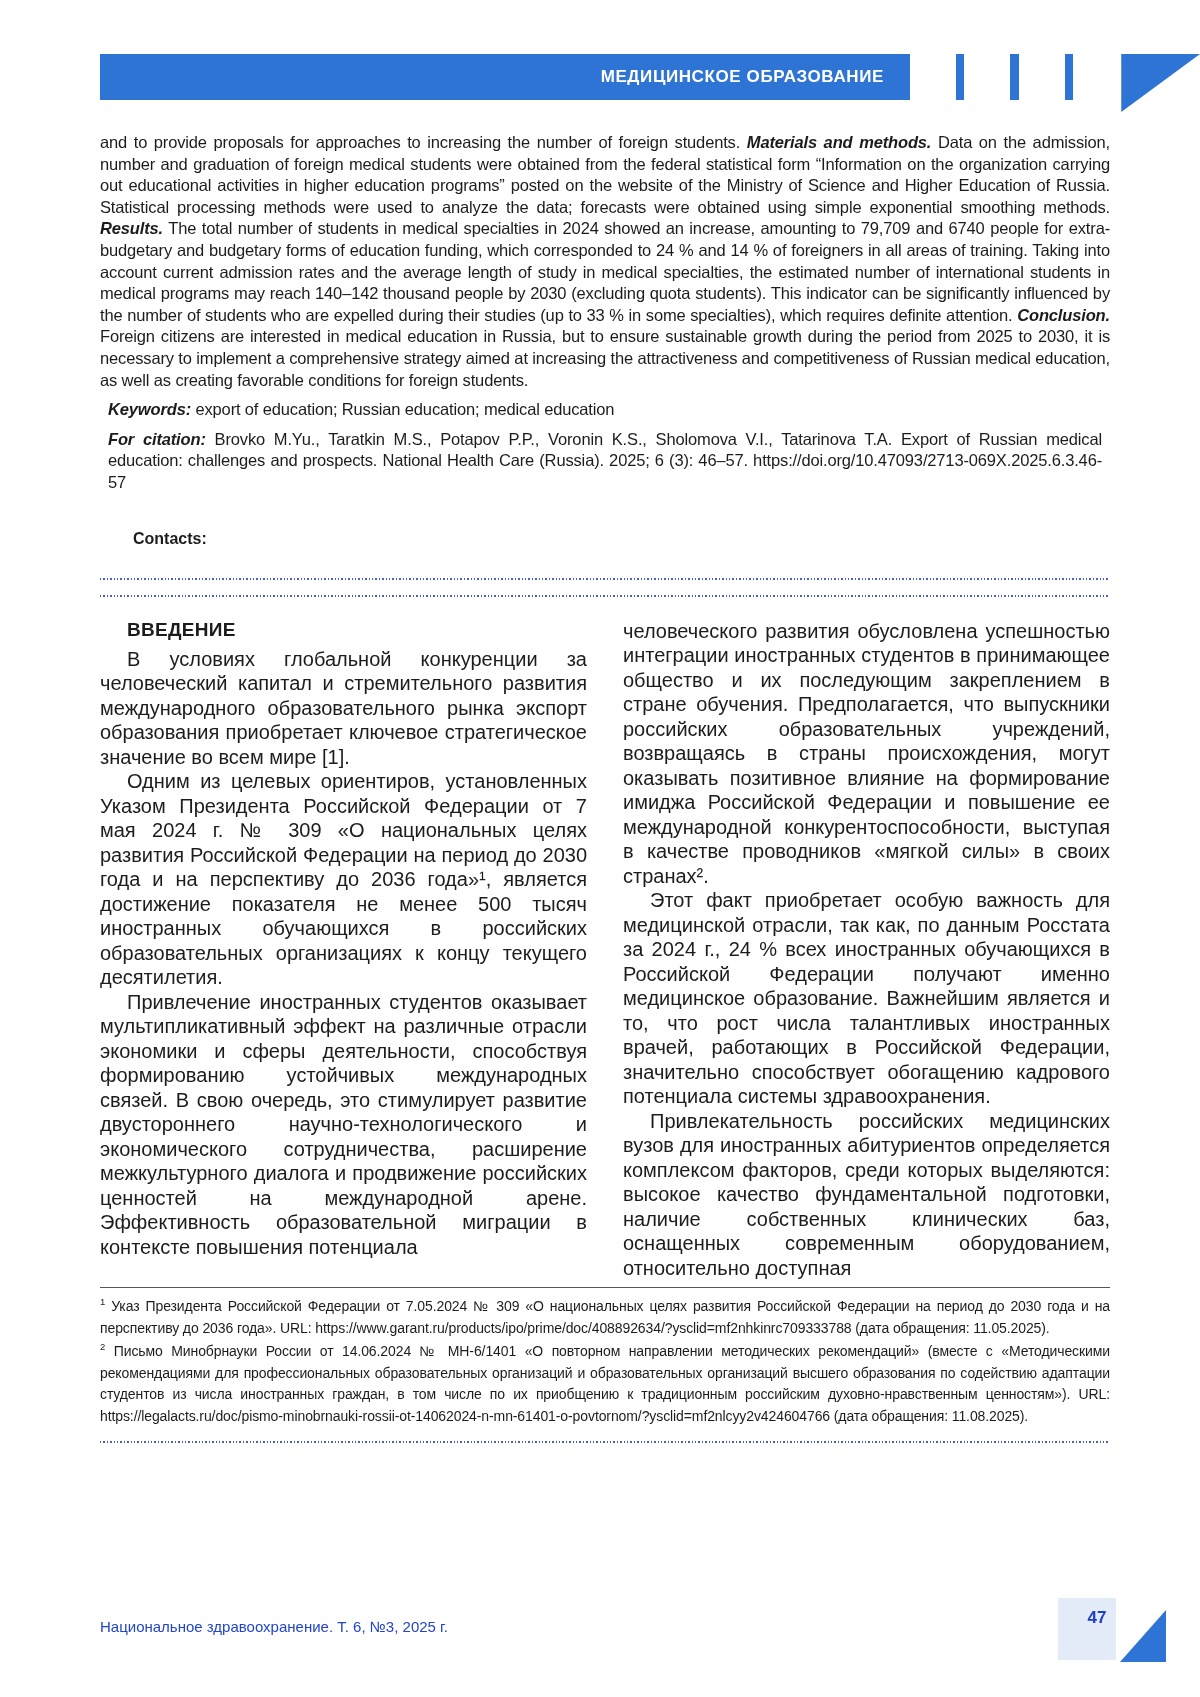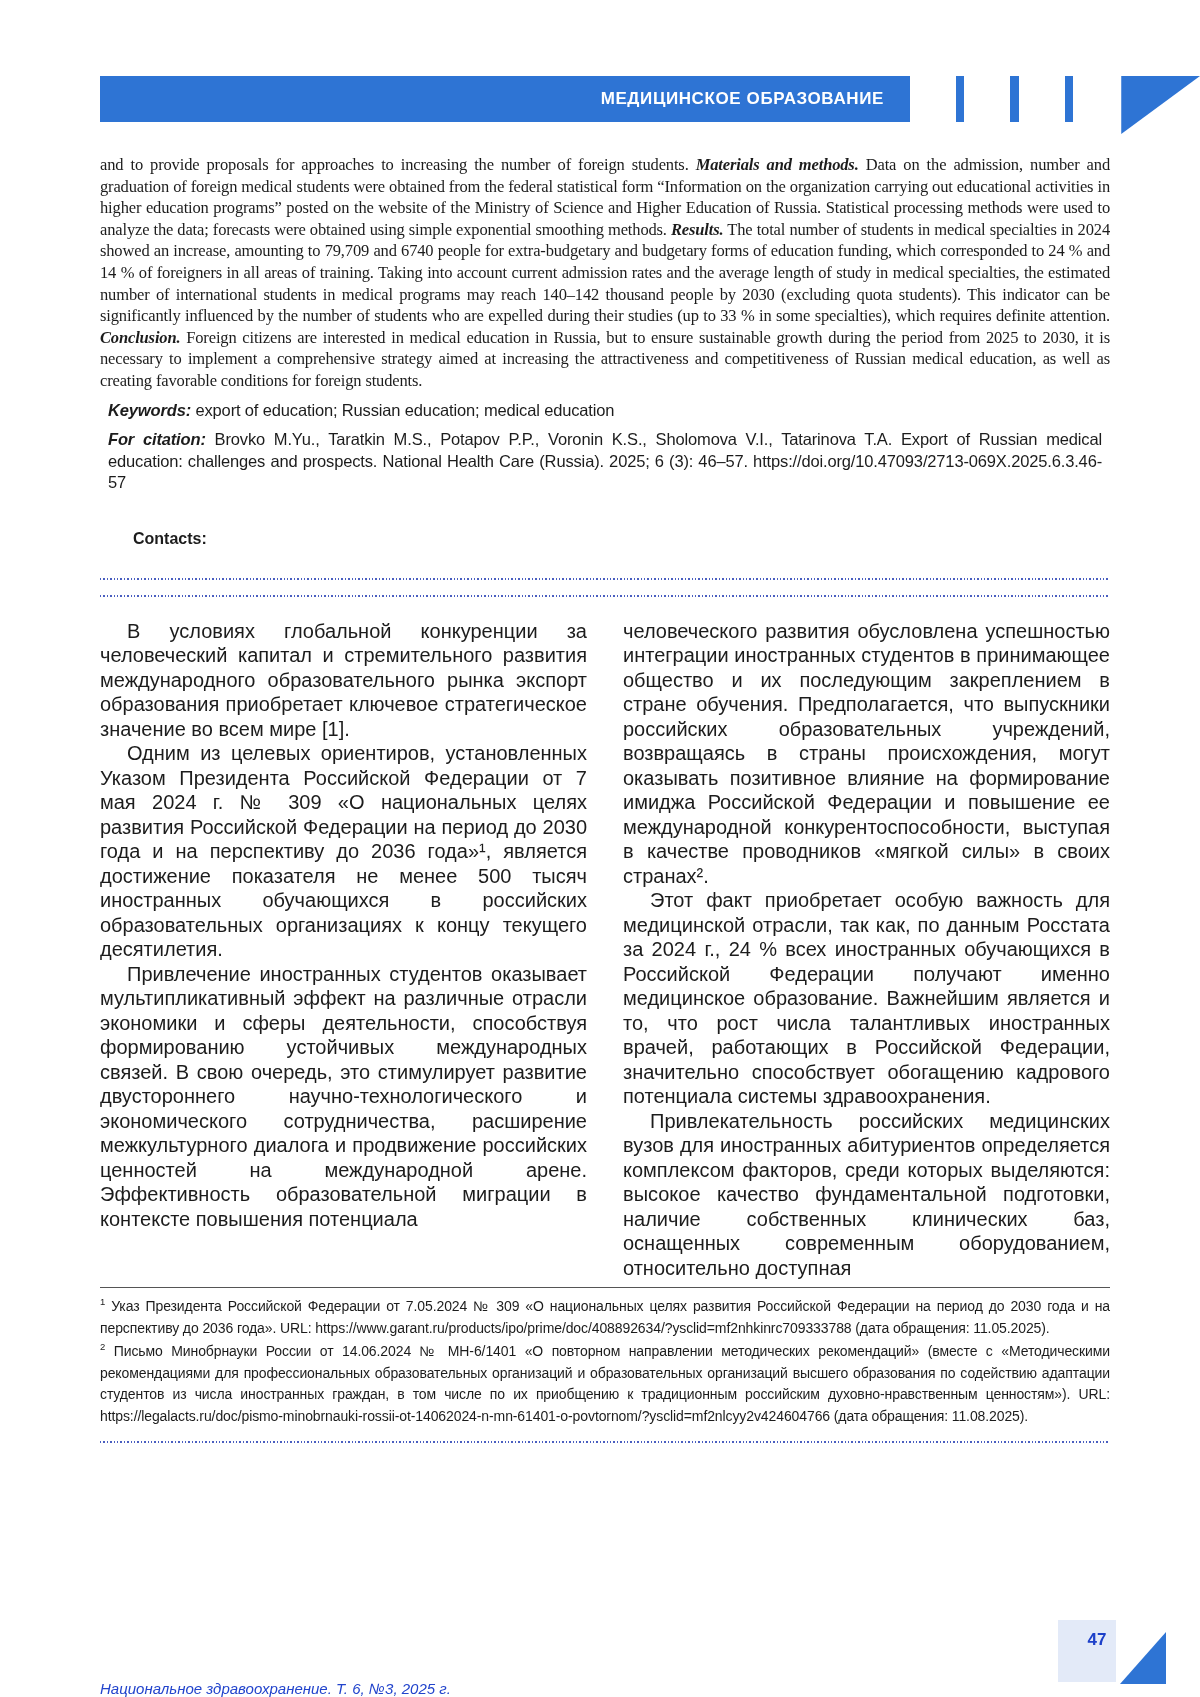--- a/index.html
+++ b/index.html
@@ -9,21 +9,21 @@
     background: #ffffff;
     font-family: "Liberation Sans", sans-serif;
     color: #1c1c1c;
     position: relative;
     overflow: hidden;
   }
   .page { position: relative; width: 1200px; height: 1697px; }
 
   
   .banner-row {
-    margin: 76px 0 0 100px;
+    margin: 54px 0 0 100px;
     height: 46px;
     display: flex;
     align-items: flex-start;
     gap: 40px;
   }
   .banner {
     width: 862px; height: 46px;
     background: #2e74d4;
     display: flex; align-items: center; justify-content: flex-end;
     padding-right: 26px;
@@ -36,21 +36,21 @@
     width: 84px; height: 58px; background: #2e74d4; margin-left: 8px;
     clip-path: polygon(0 0, 100% 0, 0 100%);
   }
 
   
   .content { width: 1010px; margin-left: 100px; }
 
   .abstract {
     margin: 32px 0 0 0;
     font-size: 16.5px; line-height: 21.6px;
-    text-align: justify; letter-spacing: -0.15px; font-family: Liberation Serif, serif;
+    text-align: justify; letter-spacing: -0.15px;
   }
   .bi { font-weight: 700; font-style: italic; }
 
   .kv {
     margin: 8px; font-size: 16.5px; line-height: 21.6px;
     text-align: justify; letter-spacing: -0.15px;
   }
 
   .contacts { margin-top: 36px; }
   .contacts-heading { font-weight: 700; font-size: 16px; margin-left: 33px; }
@@ -89,22 +89,22 @@
   .footnotes p {
     margin: 0 0 2px 0; font-size: 14px; line-height: 21.5px;
     text-align: justify; letter-spacing: -0.1px; overflow-wrap: anywhere;
   }
   .fnm { vertical-align: super; font-size: 9.5px; line-height: 0; }
 
   .copyright { margin: 13px 0 0 0; font-size: 15px; letter-spacing: -0.1px; }
 
   
   .journal-line {
-    position: absolute; left: 100px; top: 1604px;
-    color: #2244cc; font-style: italic; font-size: 15px; text-align: right;
+    position: absolute; left: 100px; top: 1564px;
+    color: #2244cc; font-size: 15px; text-align: right;
   }
   .pagebox {
     position: absolute; left: 1058px; top: 1544px;
     width: 58px; height: 62px;
     background: #e3eaf8;
     display: flex; justify-content: center; align-items: flex-start;
     padding-top: 10px;
     color: #1d40c9; font-weight: 700; font-size: 17px; padding-left: 20px;
   }
   .footer-wedge {
@@ -140,20 +140,21 @@
       <div class="contacts-heading">Contacts:</div>
     </div>
 
     <div class="dotsep"></div>
 
 
     <div class="dotsep tight"></div>
 
     <div class="columns">
       <div class="col">
+        <h2>ВВЕДЕНИЕ</h2>
         <p class="ind">В условиях глобальной конкуренции за человеческий капитал и стремительного развития международного образовательного рынка экспорт образования приобретает ключевое стратегическое значение во всем мире [1].</p>
         <p class="ind">Одним из целевых ориентиров, установленных Указом Президента Российской Федерации от 7 мая 2024 г. № 309 «О национальных целях развития Российской Федерации на период до 2030 года и на перспективу до 2036 года»¹, является достижение показателя не менее 500 тысяч иностранных обучающихся в российских образовательных организациях к концу текущего десятилетия.</p>
         <p class="ind">Привлечение иностранных студентов оказывает мультипликативный эффект на различные отрасли экономики и сферы деятельности, способствуя формированию устойчивых международных связей. В свою очередь, это стимулирует развитие двустороннего научно-технологического и экономического сотрудничества, расширение межкультурного диалога и продвижение российских ценностей на международной арене. Эффективность образовательной миграции в контексте повышения потенциала</p>
       </div>
       <div class="col">
         <p>человеческого развития обусловлена успешностью интеграции иностранных студентов в принимающее общество и их последующим закреплением в стране обучения. Предполагается, что выпускники российских образовательных учреждений, возвращаясь в страны происхождения, могут оказывать позитивное влияние на формирование имиджа Российской Федерации и повышение ее международной конкурентоспособности, выступая в качестве проводников «мягкой силы» в своих странах².</p>
         <p class="ind">Этот факт приобретает особую важность для медицинской отрасли, так как, по данным Росстата за 2024 г., 24 % всех иностранных обучающихся в Российской Федерации получают именно медицинское образование. Важнейшим является и то, что рост числа талантливых иностранных врачей, работающих в Российской Федерации, значительно способствует обогащению кадрового потенциала системы здравоохранения.</p>
         <p class="ind">Привлекательность российских медицинских вузов для иностранных абитуриентов определяется комплексом факторов, среди которых выделяются: высокое качество фундаментальной подготовки, наличие собственных клинических баз, оснащенных современным оборудованием, относительно доступная</p>
       </div>
     </div>

